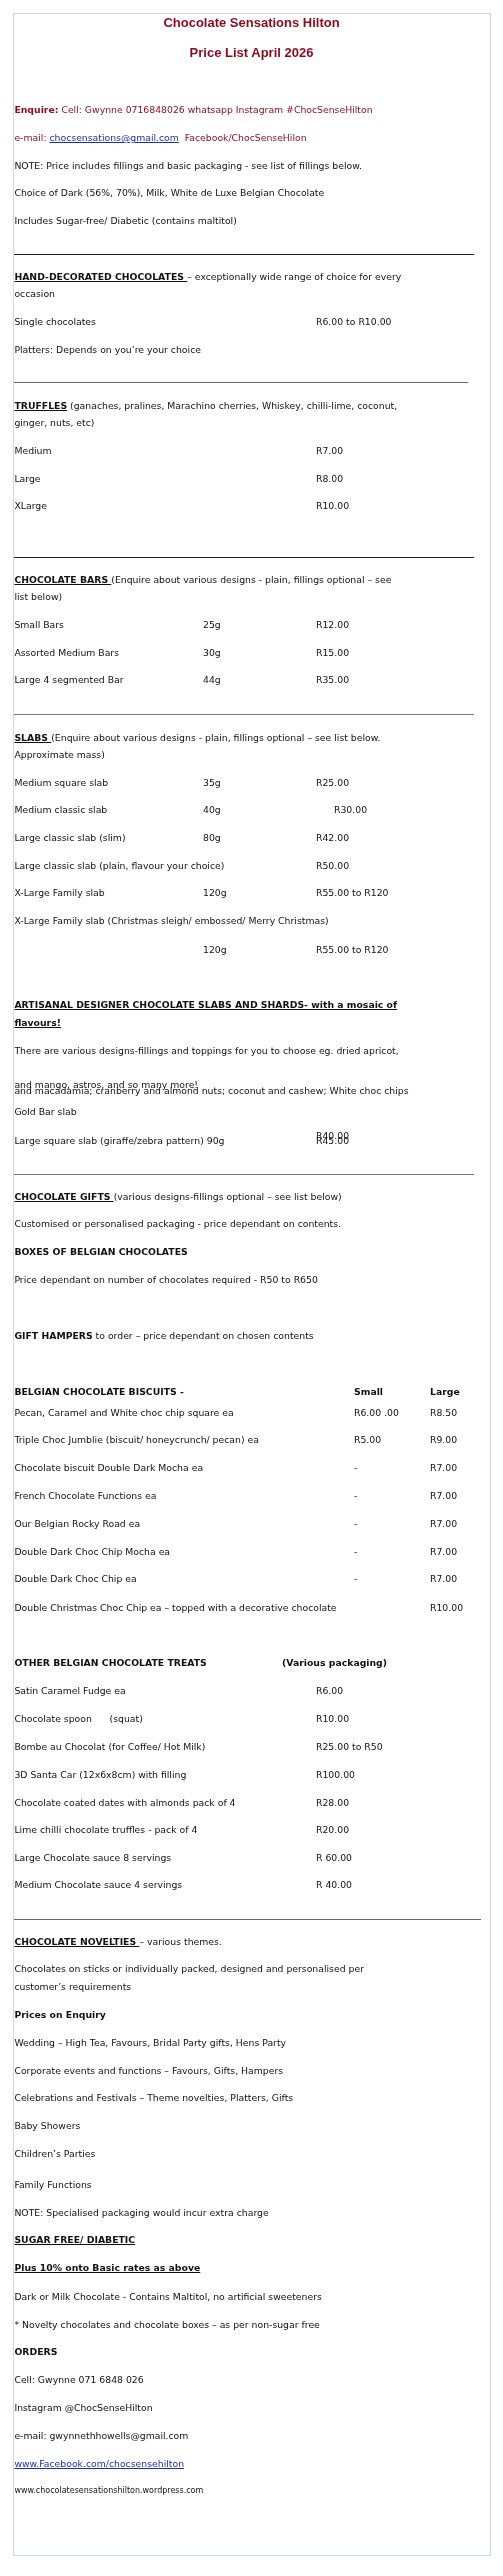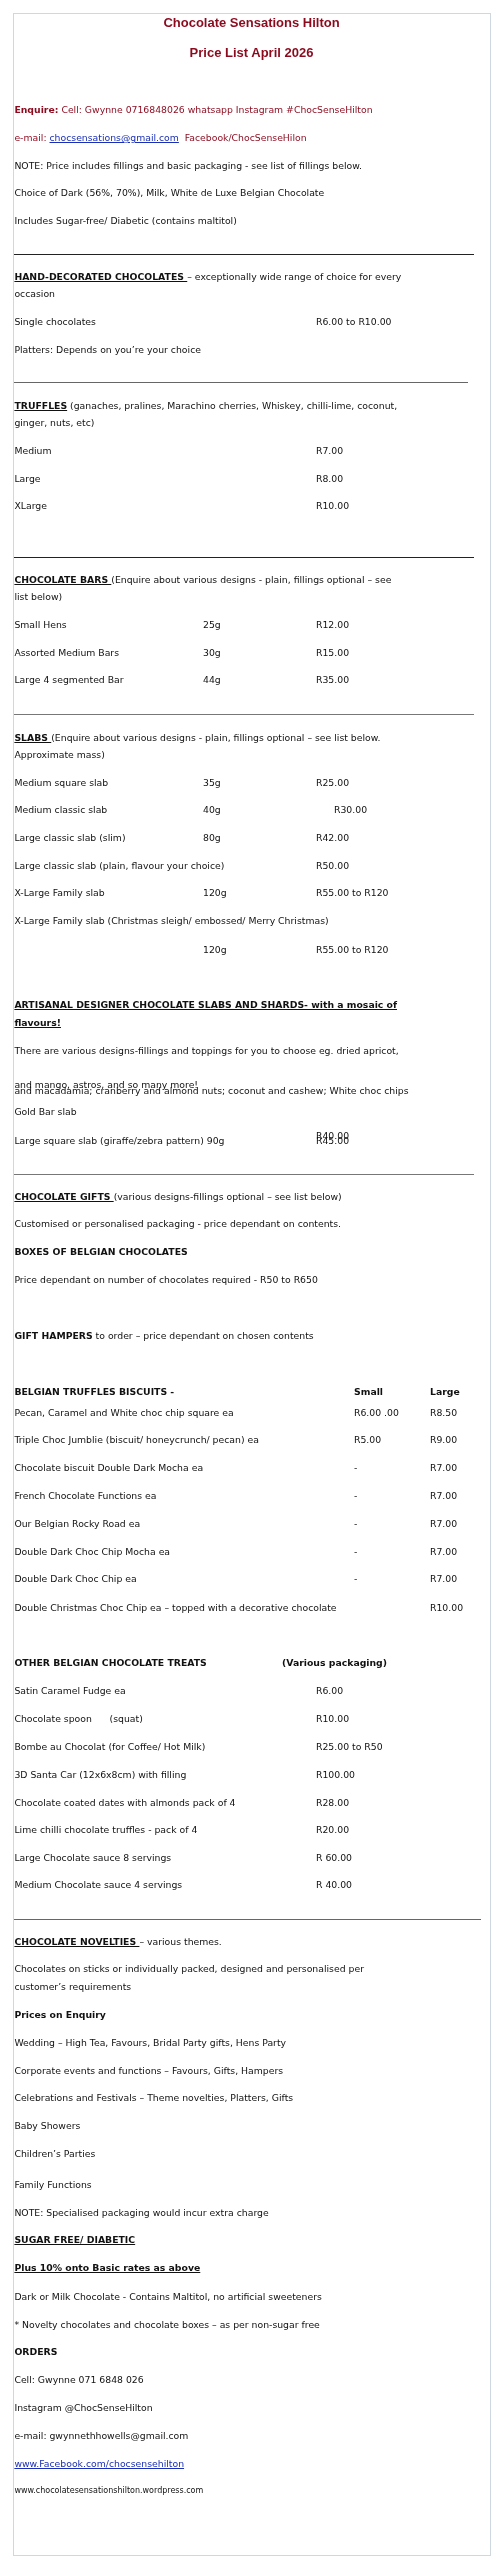--- a/index.html
+++ b/index.html
@@ -54,21 +54,21 @@
 <div class="col" style="top:451px;left:316px">R7.00</div>
 <div class="ln" style="top:479px">Large</div>
 <div class="col" style="top:479px;left:316px">R8.00</div>
 <div class="ln" style="top:506px">XLarge</div>
 <div class="col" style="top:506px;left:316px">R10.00</div>
 
 <div class="rule solid" style="top:557px;width:460px;border-top-width:0.9px"></div>
 
 <div class="ln" style="top:580px"><span class="b u">CHOCOLATE BARS </span><span>(Enquire about various designs - plain, fillings optional – see</span></div>
 <div class="ln" style="top:597px">list below)</div>
-<div class="ln" style="top:625px">Small Hens</div>
+<div class="ln" style="top:625px">Small Bars</div>
 <div class="col" style="top:625px;left:203px">25g</div>
 <div class="col" style="top:625px;left:316px">R12.00</div>
 <div class="ln" style="top:653px">Assorted Medium Bars</div>
 <div class="col" style="top:653px;left:203px">30g</div>
 <div class="col" style="top:653px;left:316px">R15.00</div>
 <div class="ln" style="top:680px">Large 4 segmented Bar</div>
 <div class="col" style="top:680px;left:203px">44g</div>
 <div class="col" style="top:680px;left:316px">R35.00</div>
 
 <div class="rule dotted" style="top:714px;width:460px;border-top:1.2px solid #777777"></div>
@@ -104,21 +104,21 @@
 <div class="col" style="top:1141px;left:316px">R45.00</div>
 
 <div class="rule dotted" style="top:1174px;width:460px;border-top:1.2px solid #777777"></div>
 
 <div class="ln" style="top:1197px"><span class="b u">CHOCOLATE GIFTS </span><span>(various designs-fillings optional – see list below)</span></div>
 <div class="ln" style="top:1224px">Customised or personalised packaging - price dependant on contents.</div>
 <div class="ln b" style="top:1252px">BOXES OF BELGIAN CHOCOLATES</div>
 <div class="ln" style="top:1280px">Price dependant on number of chocolates required -  R50 to R650</div>
 <div class="ln" style="top:1336px"><span class="b">GIFT HAMPERS</span><span> to order – price dependant on chosen contents</span></div>
 
-<div class="ln b" style="top:1392px">BELGIAN TRUFFLES BISCUITS -</div>
+<div class="ln b" style="top:1392px">BELGIAN CHOCOLATE BISCUITS -</div>
 <div class="col b" style="top:1392px;left:354px">Small</div>
 <div class="col b" style="top:1392px;left:430px">Large</div>
 
 <div class="ln" style="top:1413px">Pecan, Caramel and White choc chip square ea</div>
 <div class="col" style="top:1413px;left:354px">R6.00  .00</div>
 <div class="col" style="top:1413px;left:430px">R8.50</div>
 
 <div class="ln" style="top:1440px">Triple Choc Jumblie (biscuit/ honeycrunch/ pecan) ea</div>
 <div class="col" style="top:1440px;left:354px">R5.00</div>
 <div class="col" style="top:1440px;left:430px">R9.00</div>

